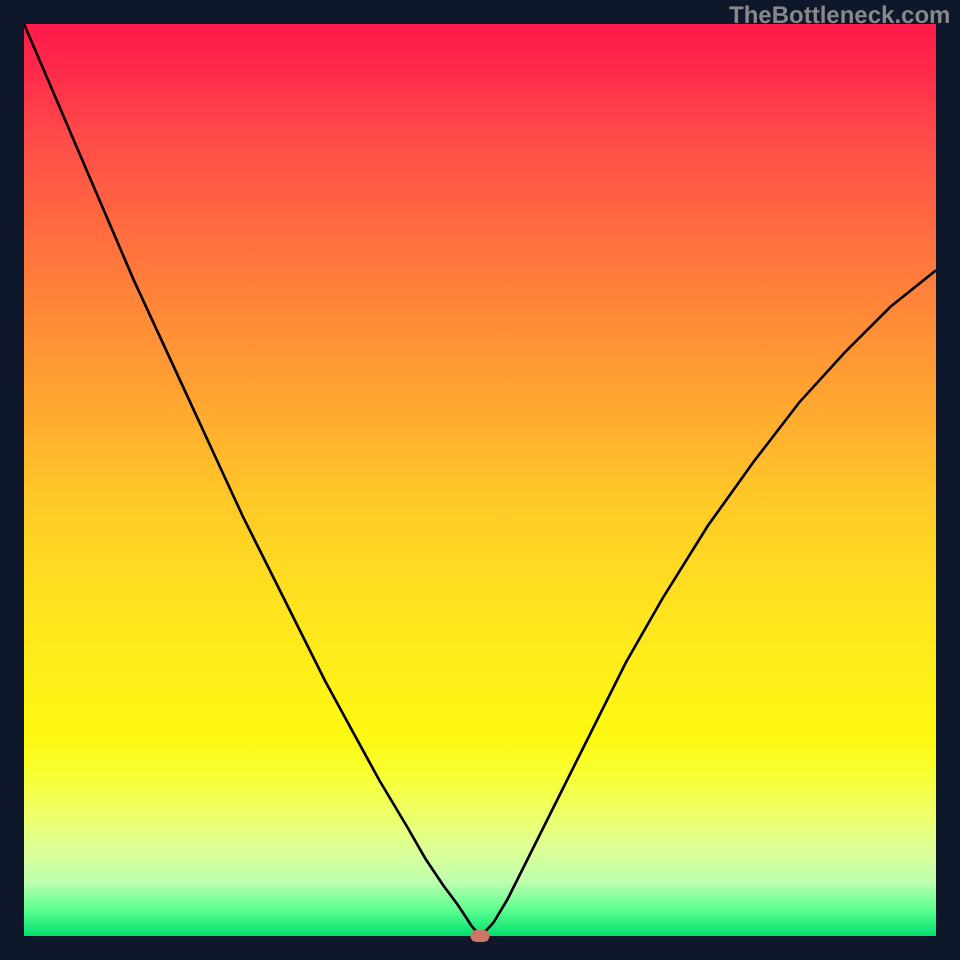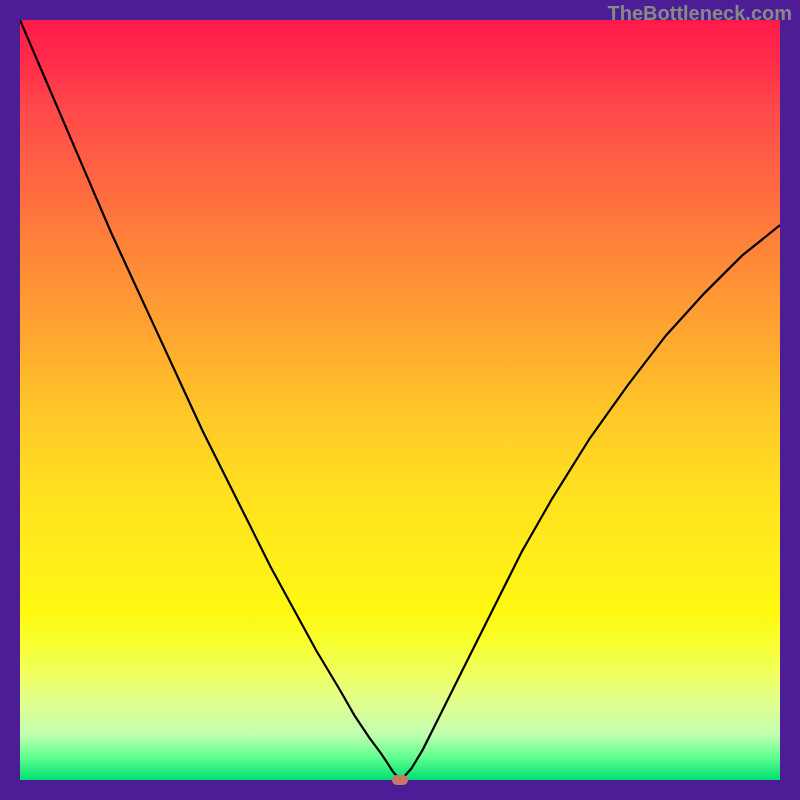--- a/index.html
+++ b/index.html
@@ -4,21 +4,21 @@
 <style>
   body {
     margin: 0;
     padding: 0;
     background: #fff;
   }
   .chart-container {
     width: 800px;
     height: 800px;
     position: relative;
-    background: #4c1d95;
+    background: #0f172a;
   }
   .plot-area {
     position: absolute;
     left: 20px;
     top: 20px;
     width: 760px;
     height: 760px;
     background: linear-gradient(to bottom,
       #ff1a4a 0%,
       #ff2a4a 5%,

